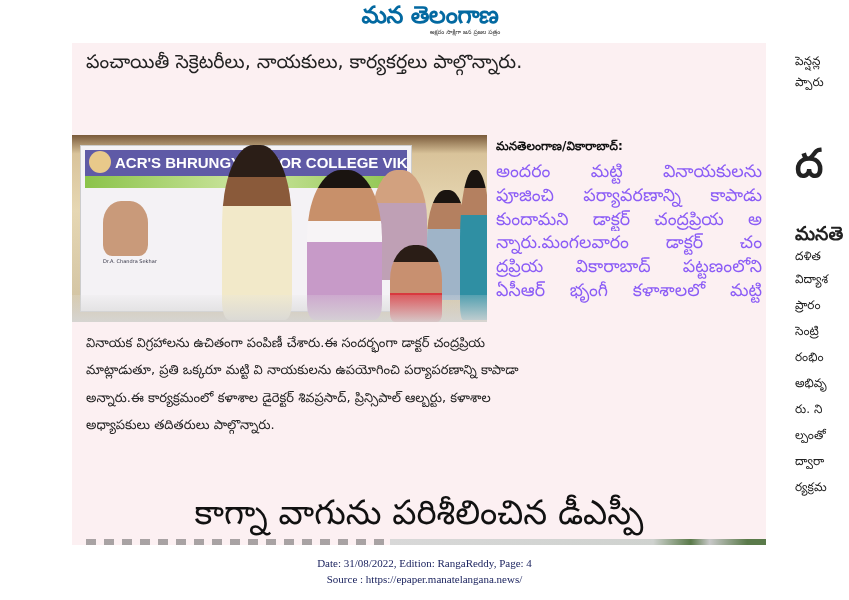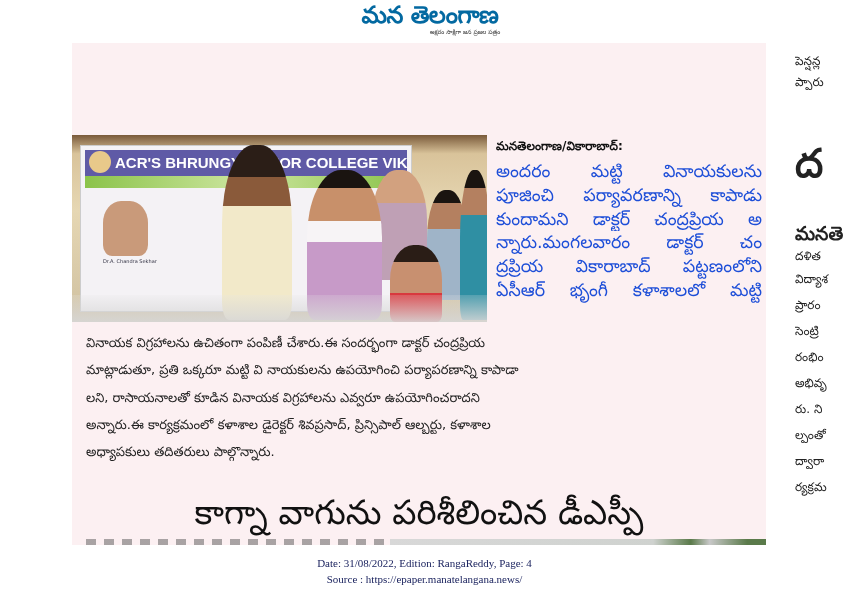--- a/index.html
+++ b/index.html
@@ -76,22 +76,22 @@
     .photo .idols {
       position: absolute; left: 0; top: 160px; width: 415px; height: 27px;
       background: linear-gradient(180deg, rgba(230,230,230,0.2), rgba(215,215,215,0.9));
     }
     .byline {
       position: absolute; left: 424px; top: 92px; font-size: 12px; font-weight: bold;
       line-height: 22px; white-space: nowrap; color: #111;
     }
     .side-lines { position: absolute; left: 424px; top: 117px; width: 266px; }
     .side-lines div {
-      font-size: 17.5px; line-height: 23.8px; white-space: nowrap; color: #1d4ed8;
-      text-align: justify; text-align-last: justify; overflow: hidden;
+      font-size: 17.5px; line-height: 23.8px; white-space: nowrap; color: #8b5cf6;
+      text-align: justify; text-align-last: justify; overflow: hidden; font-family: Liberation Serif, serif;
     }
     .body-lines { position: absolute; left: 14px; top: 286px; width: 666px; }
     .body-lines div {
       font-size: 13px; line-height: 27.3px; white-space: nowrap; color: #222;
       overflow: hidden;
     }
     .bottom-strip {
       position: absolute; left: 0; top: 496px; width: 694px; height: 6px;
     }
     .bottom-strip .txt {
@@ -115,20 +115,21 @@
   </style>
 </head>
 <body>
 
 <div class="masthead">
   <div class="logo">మన తెలంగాణ</div>
   <div class="tagline">అక్షరం సాక్షిగా జన ప్రజల పత్రం</div>
 </div>
 
 <div class="panel">
+  <div class="prev-line">పంచాయితీ సెక్రెటరీలు, నాయకులు, కార్యకర్తలు పాల్గొన్నారు.</div>
 
   <div class="photo">
     <div class="banner">
       <div class="banner-top">ACR'S BHRUNGY JUNIOR COLLEGE VIKARABAD</div>
       <div class="crest"></div>
       <div class="banner-green"></div>
       <div class="portrait"></div>
       <div class="portrait-cap">Dr.A. Chandra Sekhar</div>
     </div>
     <div class="person p1"></div>
@@ -147,21 +148,20 @@
     <div>పూజించి పర్యావరణాన్ని కాపాడు</div>
     <div>కుందామని డాక్టర్ చంద్రప్రియ అ</div>
     <div>న్నారు.మంగలవారం డాక్టర్ చం</div>
     <div>ద్రప్రియ వికారాబాద్ పట్టణంలోని</div>
     <div>ఏసీఆర్ భృంగీ కళాశాలలో మట్టి</div>
   </div>
 
   <div class="body-lines">
     <div>వినాయక విగ్రహాలను ఉచితంగా పంపిణీ చేశారు.ఈ సందర్భంగా డాక్టర్ చంద్రప్రియ</div>
     <div>మాట్లాడుతూ, ప్రతి ఒక్కరూ మట్టి వి నాయకులను ఉపయోగించి పర్యాపరణాన్ని కాపాడా</div>
-    <div>లని, రాసాయనాలతో కూడిన వినాయక విగ్రహాలను ఎవ్వరూ ఉపయోగించరాదని</div>
     <div>అన్నారు.ఈ కార్యక్రమంలో కళాశాల డైరెక్టర్ శివప్రసాద్, ప్రిన్సిపాల్ ఆల్బర్టు, కళాశాల</div>
     <div>అధ్యాపకులు  తదితరులు పాల్గొన్నారు.</div>
   </div>
 
   <div class="headline h2">కాగ్నా వాగును పరిశీలించిన డీఎస్పీ</div>
 
   <div class="bottom-strip">
     <div class="txt"></div>
     <div class="img"></div>
   </div>

